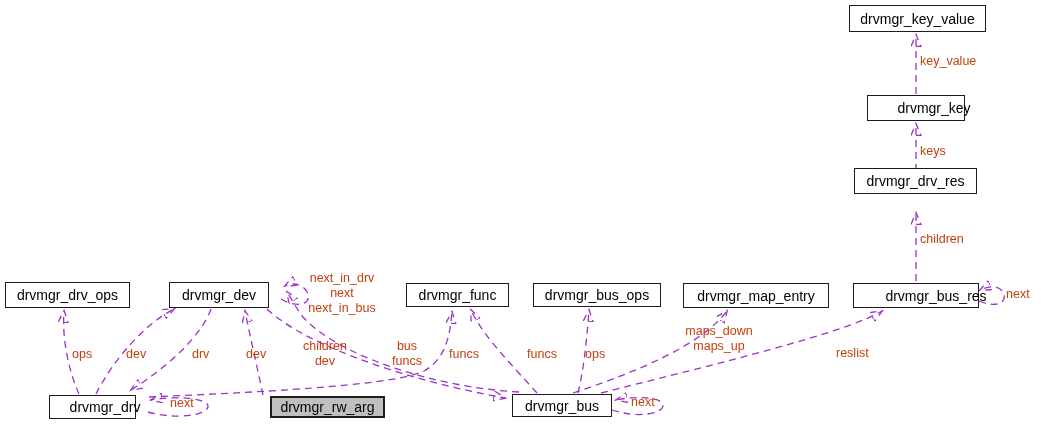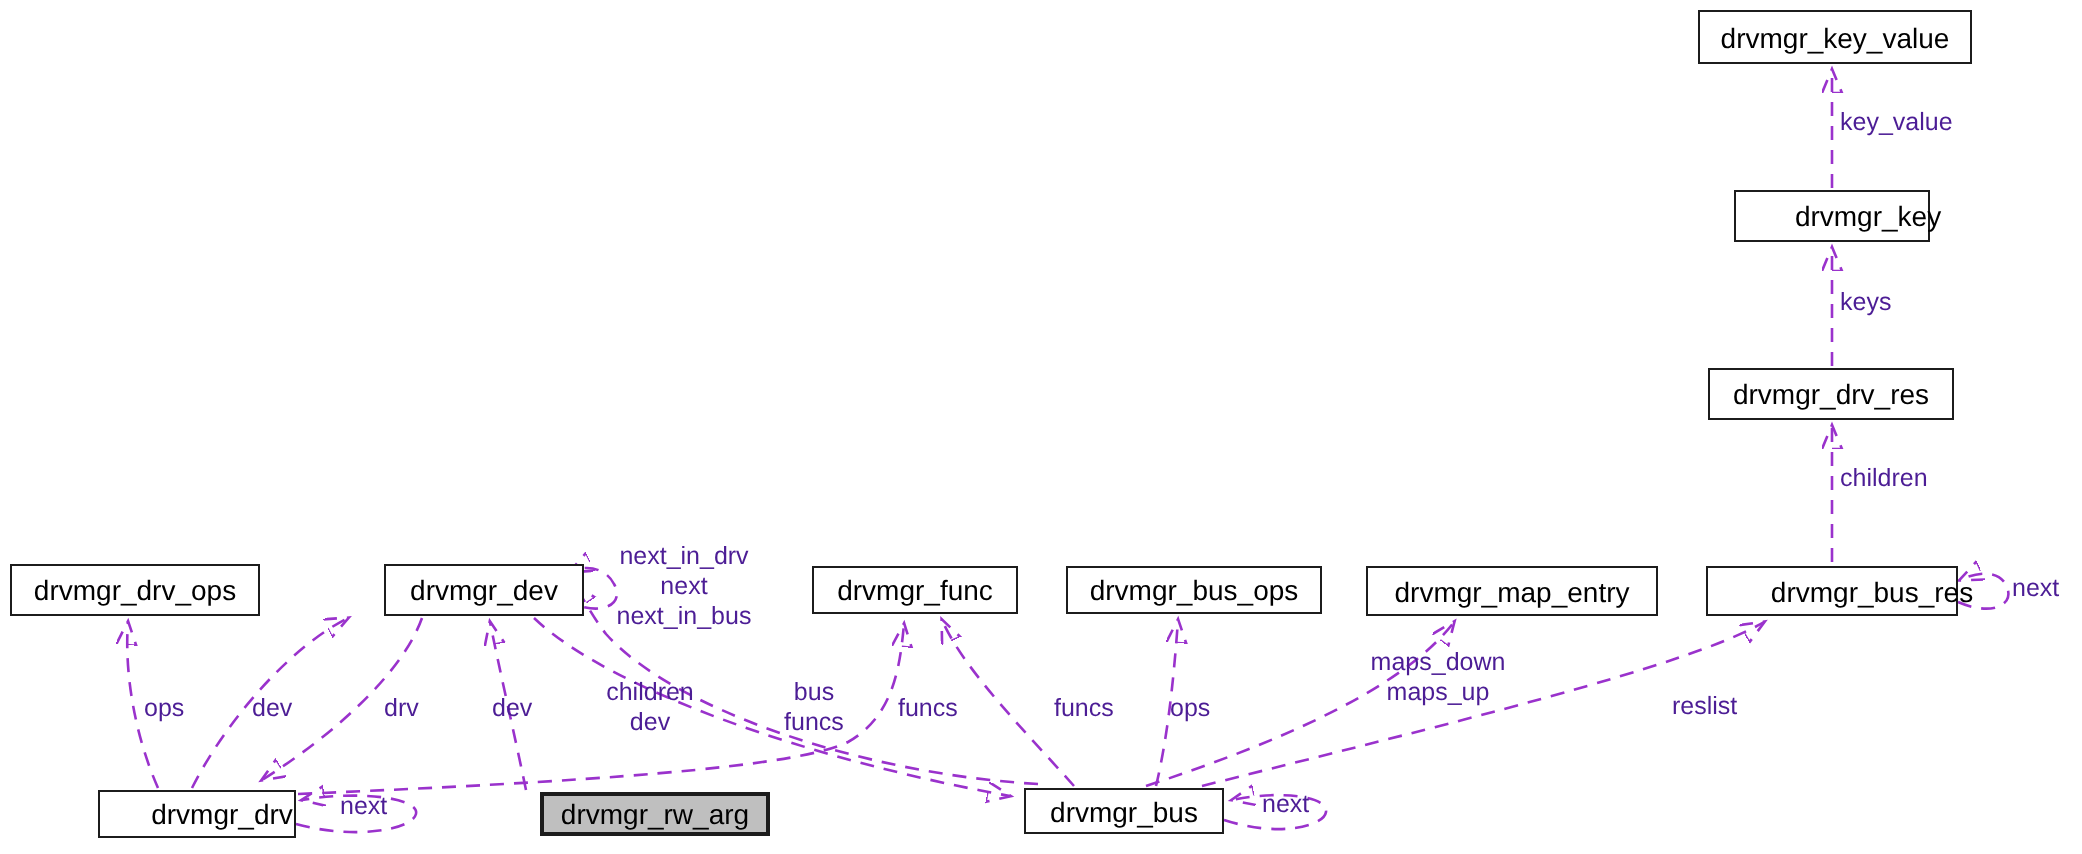--- a/index.html
+++ b/index.html
@@ -19,21 +19,21 @@
     background:#ffffff;
     color:#000000;
     font-size:14px;
     display:flex;align-items:center;justify-content:center;
     white-space:nowrap;
     cursor:pointer;
   }
   .node.gray{background:#bfbfbf;border-width:2px;cursor:default;margin-left:42px;}
   .elabel{
     position:absolute;
-    color:#4c1d95;
+    color:#c2410c;
     font-size:12.5px;
     line-height:15px;
     white-space:nowrap;
   }
   .elabel.center{text-align:center;}
 </style>
 </head>
 <body>
 
 <div class="canvas">
@@ -59,28 +59,28 @@
     <path d="M263,395 C257,366 250,336 245,311" marker-end="url(#arr)"></path>
     <path d="M267,309 C305,345 405,380 505,398" marker-end="url(#arr)"></path>
     <path d="M519,392 C430,387 336,354 303,317 C296,308 291,298 287,292" marker-end="url(#arr)"></path>
     <path d="M281,299 C300,310 313,302 307,292 C303,284 293,282 285,286" marker-end="url(#arr)"></path>
     <path d="M148,412 C177,420 206,415 208,407 C210,399 180,395 151,400" marker-end="url(#arr)"></path>
     <path d="M612,410 C640,419 662,413 663,406 C664,398 640,395 616,400" marker-end="url(#arr)"></path>
   </svg>
 
   <div class="node" style="left:849px;top:5px;width:137px;height:27px;">drvmgr_key_value</div>
   <div class="node" style="left:867px;top:95px;width:98px;height:26px;padding-left:36px;">drvmgr_key</div>
-  <div class="node" style="left:854px;top:184px;width:123px;height:26px;">drvmgr_drv_res</div>
+  <div class="node" style="left:854px;top:168px;width:123px;height:26px;">drvmgr_drv_res</div>
   <div class="node" style="left:853px;top:283px;width:126px;height:25px;padding-left:40px;">drvmgr_bus_res</div>
   <div class="node" style="left:5px;top:282px;width:125px;height:26px;">drvmgr_drv_ops</div>
-  <div class="node" style="left:192px;top:282px;width:100px;height:26px;">drvmgr_dev</div>
+  <div class="node" style="left:169px;top:282px;width:100px;height:26px;">drvmgr_dev</div>
   <div class="node" style="left:406px;top:283px;width:103px;height:24px;">drvmgr_func</div>
   <div class="node" style="left:533px;top:283px;width:128px;height:24px;">drvmgr_bus_ops</div>
   <div class="node" style="left:683px;top:283px;width:146px;height:25px;">drvmgr_map_entry</div>
-  <div class="node" style="left:49px;top:395px;width:99px;height:24px;padding-left:25px;">drvmgr_drv</div>
+  <div class="node" style="left:49px;top:395px;width:87px;height:24px;padding-left:25px;">drvmgr_drv</div>
   <div class="node gray" style="left:228px;top:396px;width:115px;height:22px;">drvmgr_rw_arg</div>
   <div class="node" style="left:512px;top:394px;width:100px;height:23px;">drvmgr_bus</div>
 
   <div class="elabel" style="left:920px;top:54px;">key_value</div>
   <div class="elabel" style="left:920px;top:144px;">keys</div>
   <div class="elabel" style="left:920px;top:232px;">children</div>
   <div class="elabel" style="left:1006px;top:287px;">next</div>
   <div class="elabel" style="left:836px;top:346px;">reslist</div>
 
   <div class="elabel center" style="left:674px;top:324px;width:90px;">

